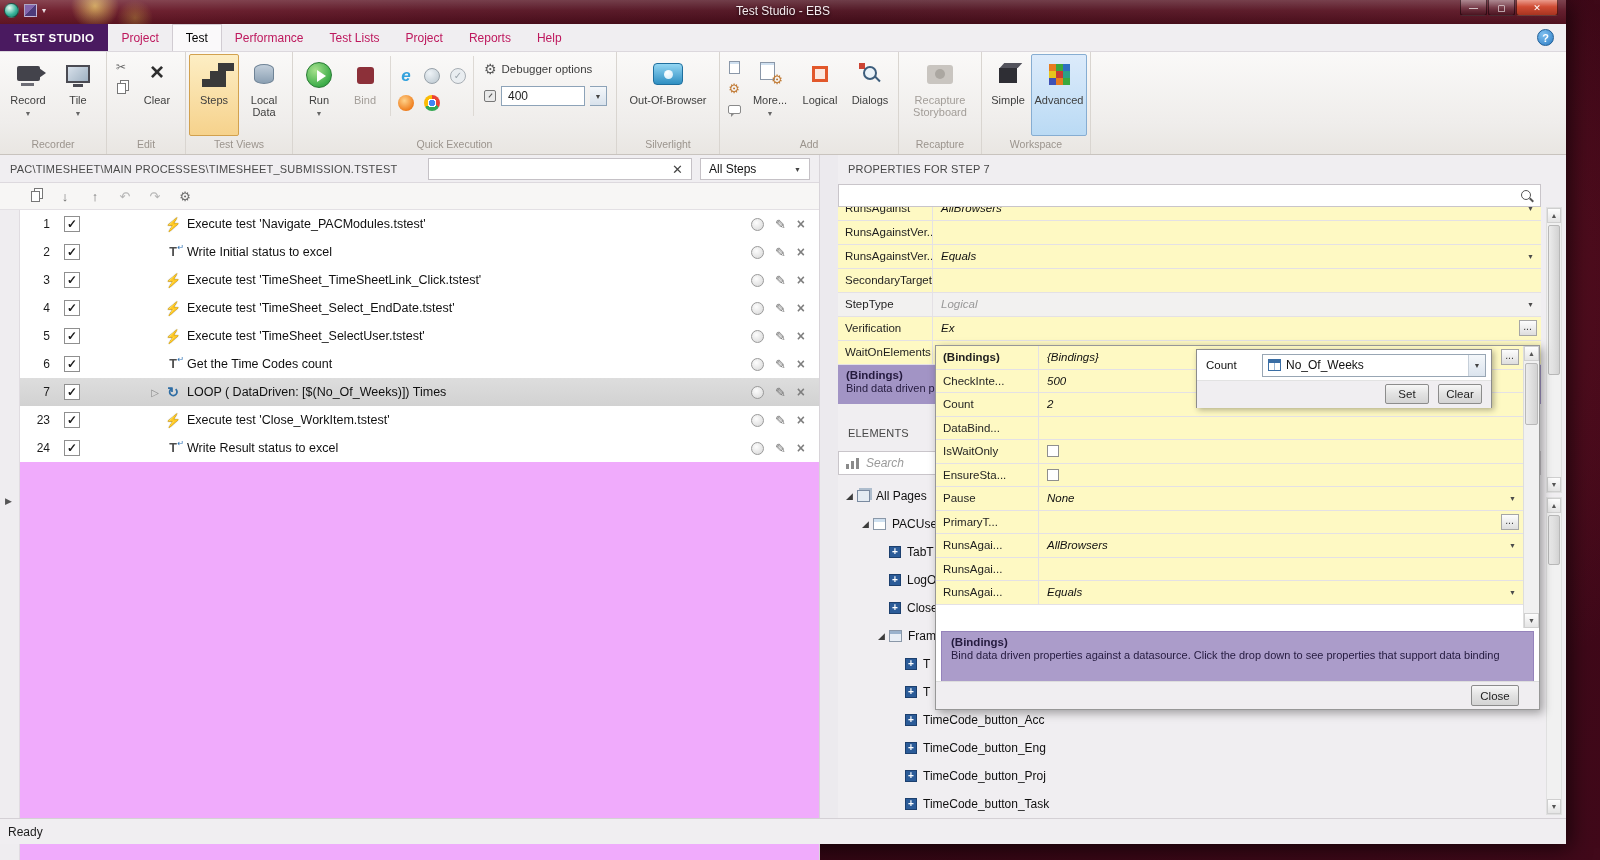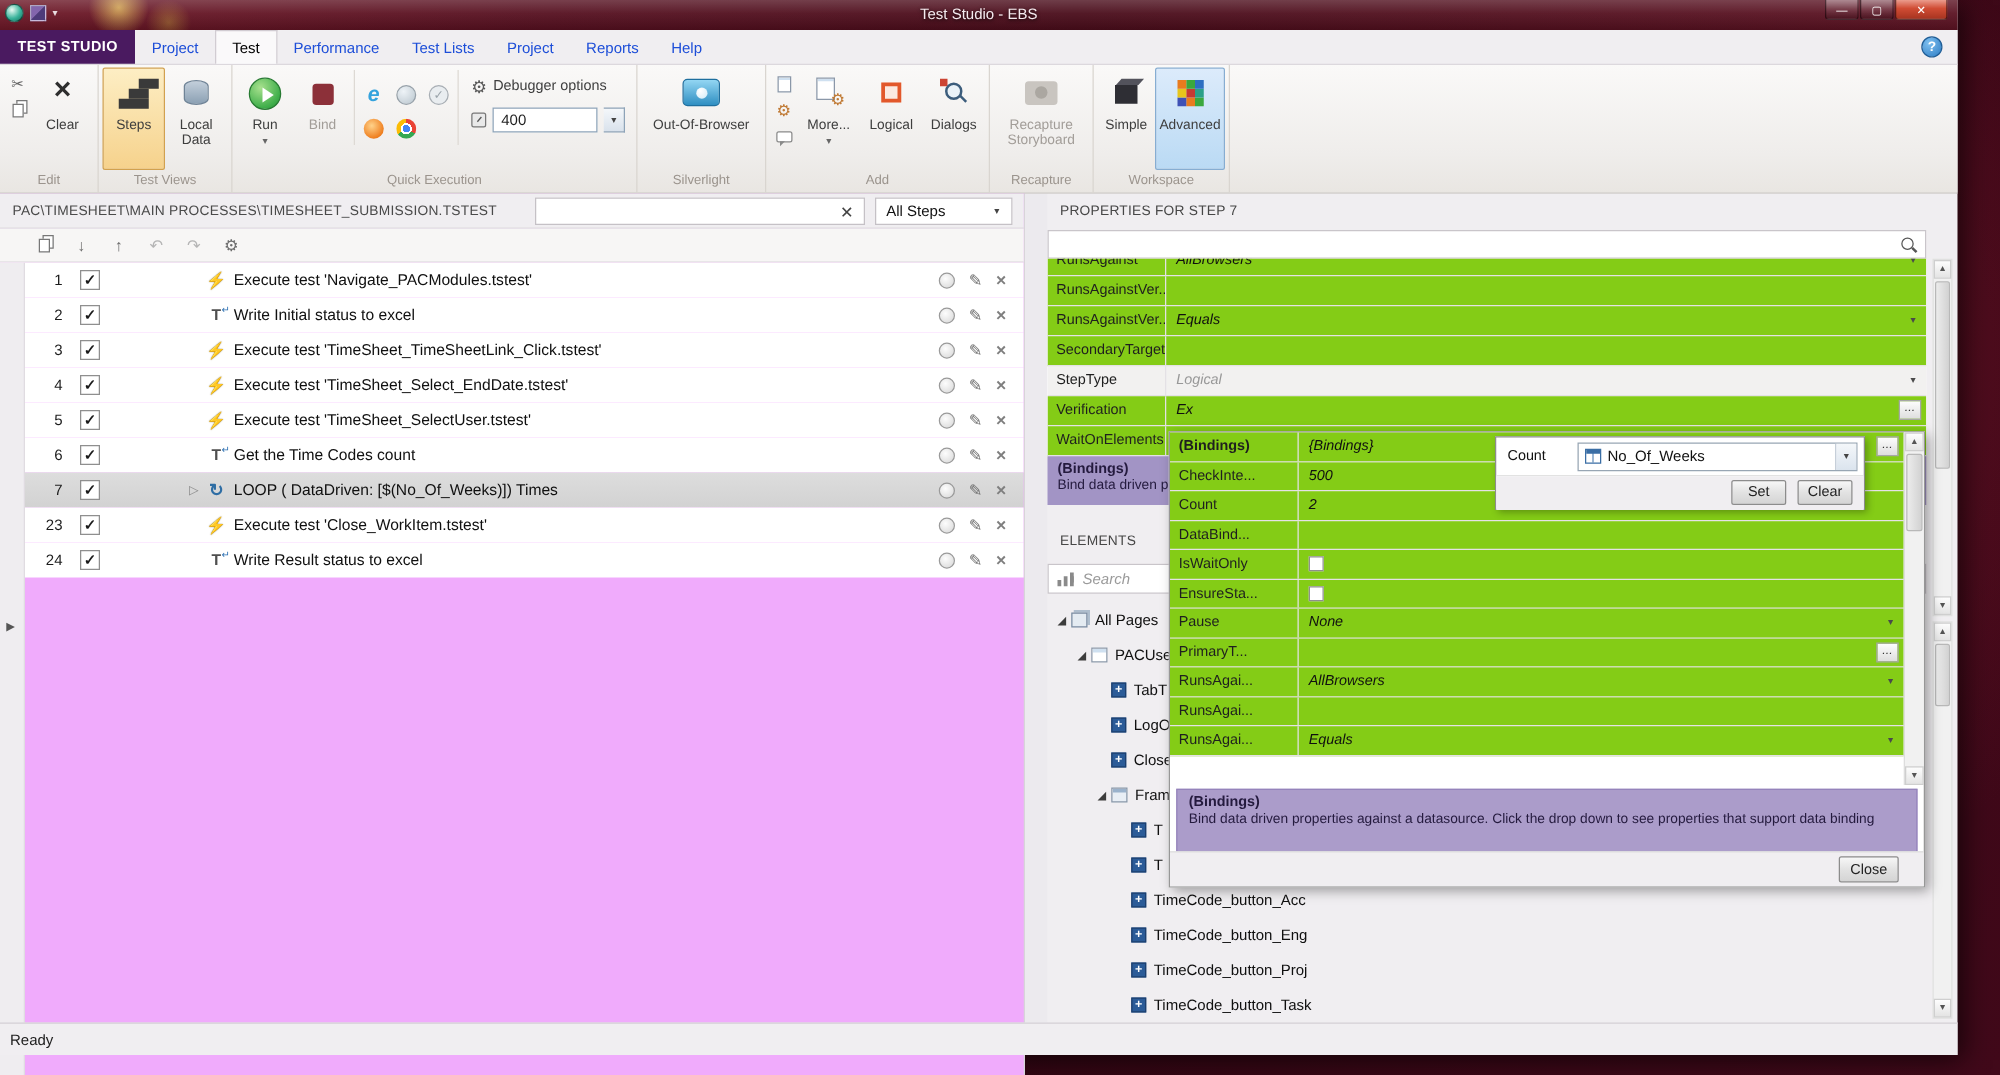--- a/index.html
+++ b/index.html
@@ -33,21 +33,21 @@
     border-radius:0 0 3px 3px; color:#fff; font-size:9px; display:flex; align-items:center; justify-content:center;
     background:linear-gradient(180deg, rgba(255,255,255,.38), rgba(255,255,255,.10) 50%, rgba(0,0,0,.18)); }
   .win-btn.close { width:42px; background:linear-gradient(180deg,#eb9c8d,#d04c34 45%,#a73420); }
 
   
   .menubar { position:absolute; top:24px; left:0; right:0; height:28px; background:#f0eef1;
     border-bottom:1px solid #dcd8dd; display:flex; align-items:stretch; }
   .app-tab { background:#4a1a60; color:#fff; font-weight:bold; font-size:11.5px; letter-spacing:.4px;
     display:flex; align-items:center; padding:0 14px; }
   .menu-tabs { display:flex; align-items:stretch; }
-  .menu-tab { padding:0 13px; display:flex; align-items:center; font-size:12px; color:#1d4ed8; }
+  .menu-tab { padding:0 13px; display:flex; align-items:center; font-size:12px; color:#be185d; }
   .menu-tab.active { background:#faf9fa; border:1px solid #d1ccd2; border-bottom:none; color:#000; }
   .help-bubble { position:absolute; right:12px; top:5px; width:17px; height:17px; border-radius:50%;
     background:radial-gradient(circle at 35% 30%, #7fc0f0, #2d7cc4); color:#fff; font-weight:bold;
     font-size:11px; display:flex; align-items:center; justify-content:center; border:1px solid #1f5d96; }
 
   
   .ribbon { position:absolute; top:52px; left:0; right:0; height:103px;
     background:linear-gradient(180deg,#faf9f8,#efedeb 70%,#e9e6e2); border-bottom:1px solid #c8c3be; display:flex; }
   .rgroup { display:flex; flex-direction:column; border-right:1px solid #d9d5d0; }
   .rgroup-content { flex:1; display:flex; align-items:flex-start; padding:2px 3px 0; }
@@ -177,21 +177,21 @@
   
   .right-panel { position:absolute; left:838px; top:155px; width:727px; height:663px; background:#f0eef1; }
   .props-title { position:absolute; top:8px; left:10px; font-size:11px; color:#474747; letter-spacing:.2px; }
   .props-search { position:absolute; top:29px; left:0; right:24px; height:23px; background:#fff;
     border:1px solid #c9c5ca; display:flex; align-items:center; }
   .props-search input { flex:1; border:none; outline:none; font:12px "Liberation Sans",sans-serif; padding-left:6px; background:transparent; }
   .mag { margin-right:7px; position:relative; width:14px; height:14px; }
   .mag:before { content:""; position:absolute; left:2px; top:1px; width:8px; height:8px; border:1.5px solid #555; border-radius:50%; }
   .mag:after { content:""; position:absolute; left:10px; top:10px; width:5px; height:2px; background:#555; transform:rotate(45deg); }
   .props-grid { position:absolute; top:52px; left:0; right:24px; height:158px; overflow:hidden; background:#fff; }
-  .prop-row { display:flex; height:24px; border-bottom:1px solid #e4e1e5; background:#84cc16; position:relative; }
+  .prop-row { display:flex; height:24px; border-bottom:1px solid #e4e1e5; background:#fef9c3; position:relative; }
   .prop-row.clip { margin-top:-10px; }
   .prop-label { width:95px; border-right:1px solid #e4e1e5; padding:5px 3px 0 7px; font-size:11.5px; color:#1f1f1f;
     white-space:nowrap; overflow:hidden; }
   .prop-value { flex:1; position:relative; padding:5px 22px 0 8px; font-size:11.5px; color:#101010;
     white-space:nowrap; overflow:hidden;font-style:italic; }
   .prop-row.disabled { background:#f2f1f0; }
   .prop-row.disabled .prop-value { color:#989898; }
   .prop-row.bold .prop-label { font-weight:bold; }
   .dd-arrow { position:absolute; right:3px; top:4px; width:15px; height:15px; display:flex; align-items:center;
     justify-content:center; font-size:7px; color:#4a4a4a; }
@@ -289,20 +289,39 @@
           <div class="menu-tab">Performance</div>
           <div class="menu-tab">Test Lists</div>
           <div class="menu-tab">Project</div>
           <div class="menu-tab">Reports</div>
           <div class="menu-tab">Help</div>
         </div>
     <div class="help-bubble">?</div>
   </div>
 
   <div class="ribbon">
+    <div class="rgroup">
+      <div class="rgroup-content">
+        <div class="rbtn">
+          <div class="ricon">
+                <div class="cam"></div>
+              </div>
+          <div class="rlabel">Record</div>
+          <div class="rdd">▼</div>
+        </div>
+        <div class="rbtn">
+          <div class="ricon">
+                <div class="tileicon"></div>
+              </div>
+          <div class="rlabel">Tile</div>
+          <div class="rdd">▼</div>
+        </div>
+      </div>
+      <div class="rgroup-label">Recorder</div>
+    </div>
 
     <div class="rgroup">
       <div class="rgroup-content">
         <div class="small-col">
           <div class="sbtn">
                 <span>✂</span>
               </div>
           <div class="sbtn">
                 <span class="copy-glyph"></span>
               </div>

